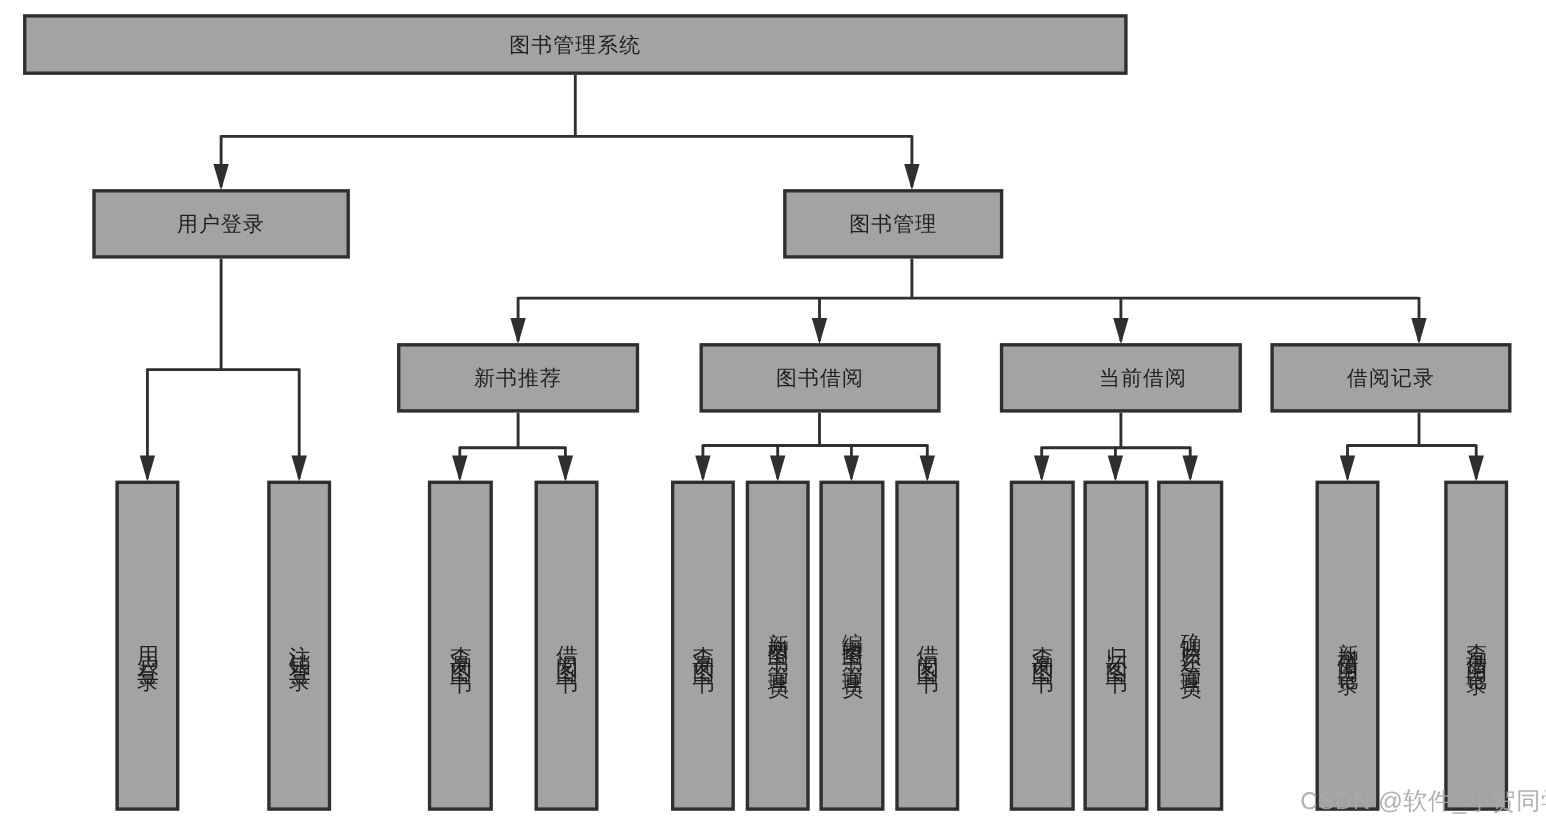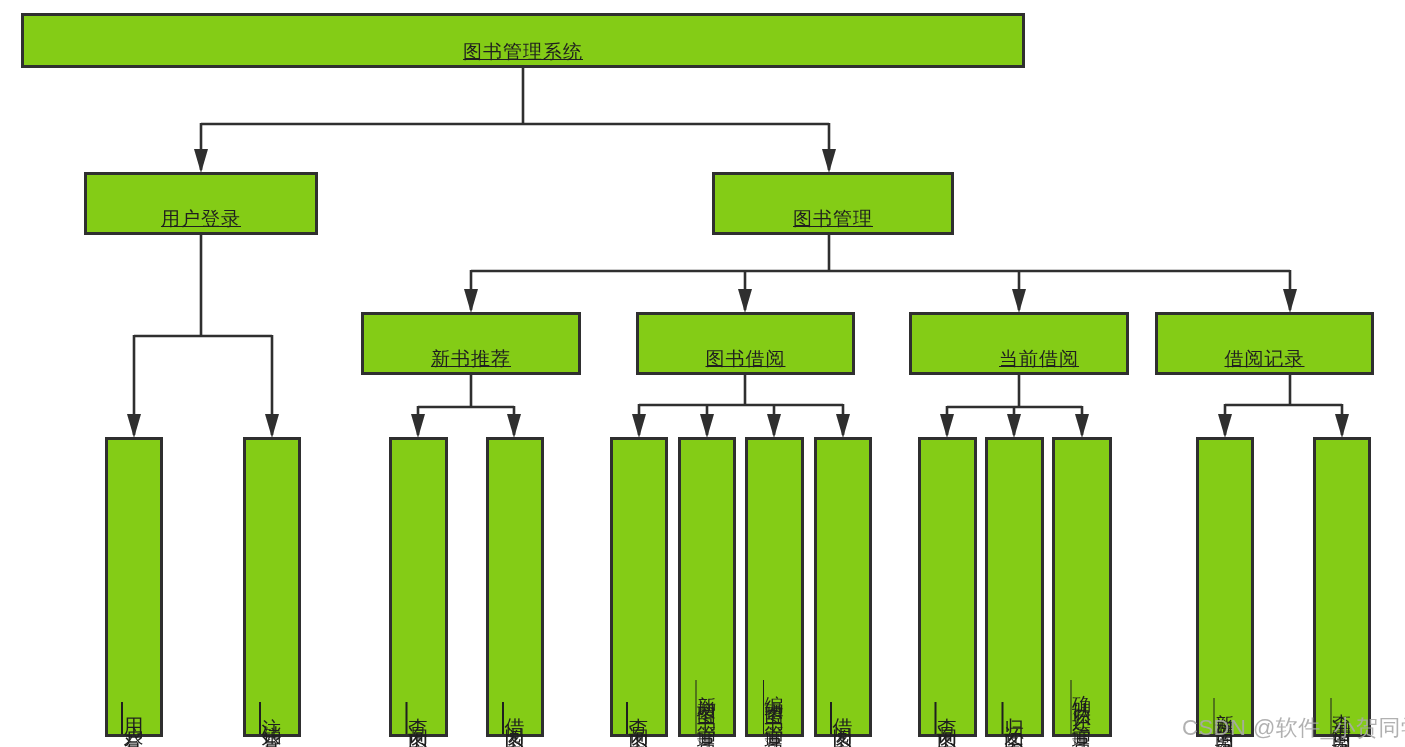--- a/index.html
+++ b/index.html
@@ -5,24 +5,23 @@
   html,body{margin:0;padding:0;}
   body{
     width:1405px;height:747px;position:relative;overflow:hidden;
     background:#ffffff;
     font-family:"Liberation Sans","DejaVu Sans",sans-serif;
     color:#222222;
   }
   #stage{position:absolute;inset:0;width:1405px;height:747px;}
   .box{
     position:absolute;box-sizing:border-box;
-    border:3px solid #2f2f2f;background:#84cc16;
-    display:flex;align-items:flex-end;justify-content:center;
+    border:3px solid #2f2f2f;background:#a3a3a3;
+    display:flex;align-items:center;justify-content:center;
     z-index:2;
-    text-decoration:underline;
   }
   .hbox{font-size:19px;letter-spacing:1px;color:#1f1f1f;}
   .root{left:21px;top:13px;width:1004px;height:55px;}
   .lv2{top:172px;height:63px;}
   .lv3{top:312px;height:63px;}
   .vbox{
     top:437px;height:300px;width:58px;
     font-size:20px;color:#1f1f1f;
   }
   .vtext{
@@ -117,21 +116,21 @@
     </g>
   </svg>
 
   <div class="box hbox root">
     <span>图书管理系统</span>
   </div>
 
   <div class="box hbox lv2" style="left:84px;width:234px;">
     <span>用户登录</span>
   </div>
-  <div class="box hbox lv2" style="left:712px;width:242px;">
+  <div class="box hbox lv2" style="left:712px;width:200px;">
     <span>图书管理</span>
   </div>
 
   <div class="box hbox lv3" style="left:636px;width:219px;">
     <span>图书借阅</span>
   </div>
   <div class="box hbox lv3" style="left:361px;width:220px;">
     <span>新书推荐</span>
   </div>
   <div class="box hbox lv3" style="left:909px;width:220px;padding-left:40px;">

